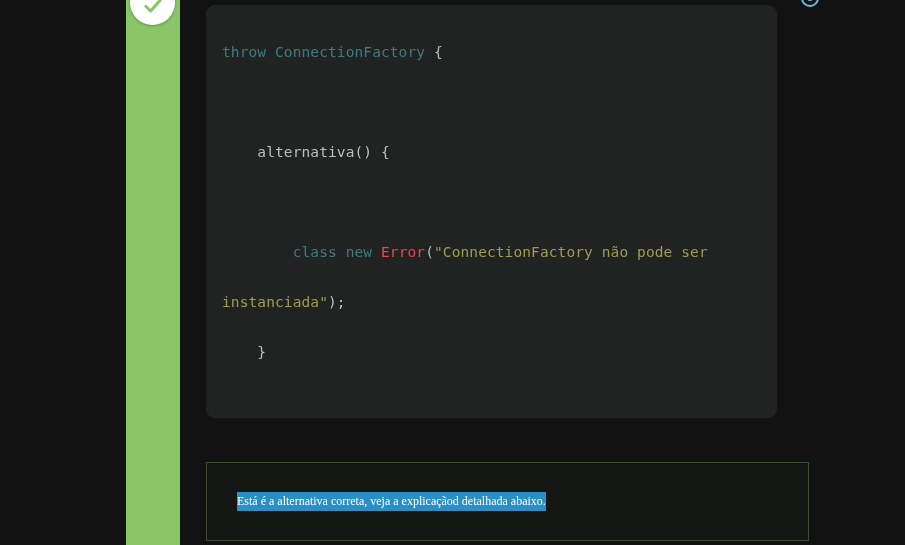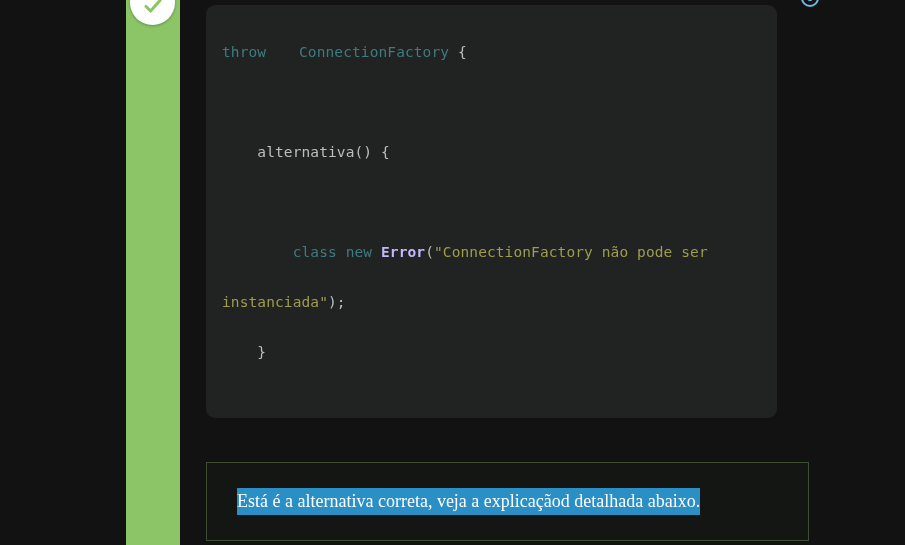--- a/index.html
+++ b/index.html
@@ -79,43 +79,43 @@
     margin: 0;
     font-family: "DejaVu Sans Mono", "Liberation Mono", monospace;
     font-size: 14.5px;
     line-height: 50px;
     white-space: pre-wrap;
     word-break: break-word;
     color: #b9bfbf;
     letter-spacing: 0.1px;
   }
   .tok-kw      { color: #3d7b80; }
-  .tok-type    { color: #c4b5fd; font-weight: bold; }
-  .tok-cls     { color: #3d7b80; margin-left: 24px; }
+  .tok-type    { color: #ef4444; }
+  .tok-cls     { color: #3d7b80; }
   .tok-str     { color: #9e9d4e; }
   .tok-plain   { color: #b9bfbf; }
   .tok-punc    { color: #b9bfbf; }
 
   
   .explain-box {
     position: absolute;
     left: 26px;
     top: 462px;
     width: 603px;
     height: 79px;
     box-sizing: border-box;
     border: 1px solid #3e4e35;
     background: #141614;
     display: flex;
     align-items: center;
     padding-left: 30px;
   }
   .explain-text {
     font-family: "Liberation Serif", "DejaVu Serif", serif;
-    font-size: 18px;
+    font-size: 12px;
     color: #ffffff;
     background: #2a8fc4;
     line-height: 1.35;
     padding: 1px 0;
   }
 
   
   .right-rail {
     position: absolute;
     left: 838px; top: 0;

